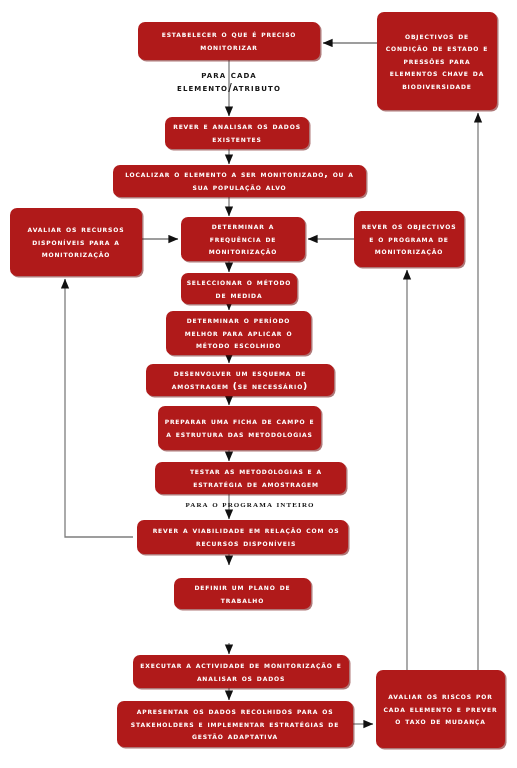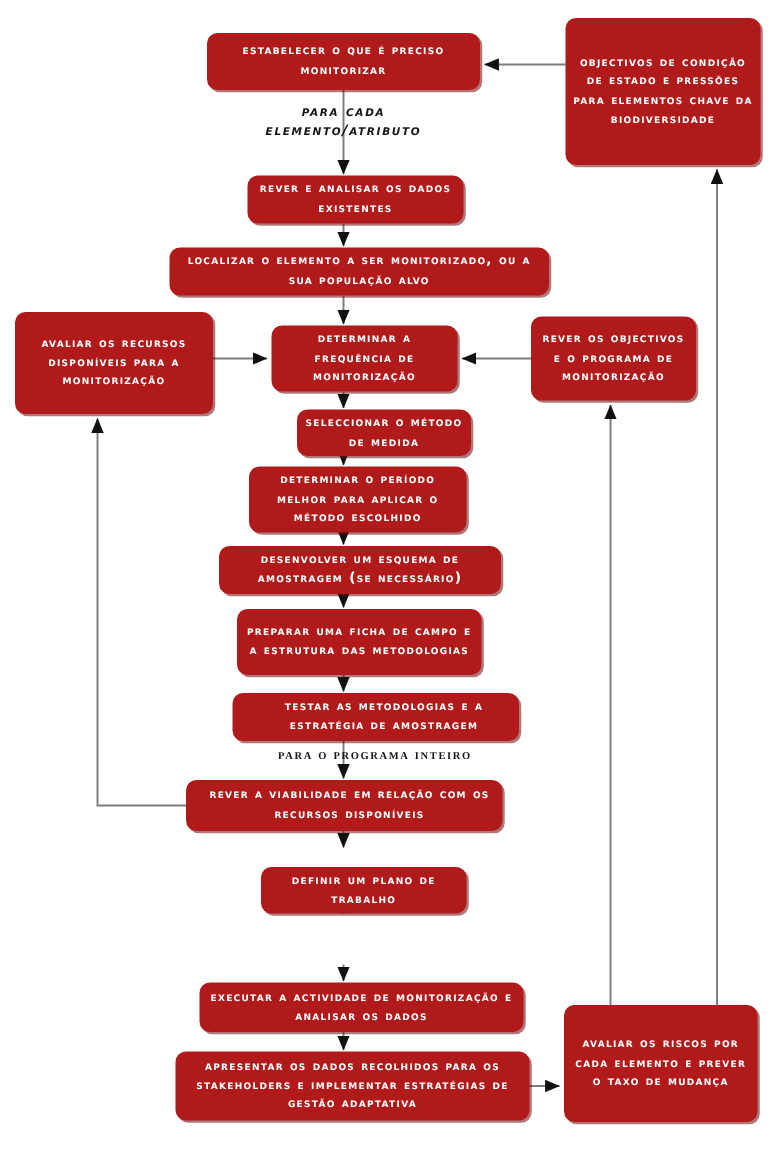--- a/index.html
+++ b/index.html
@@ -92,21 +92,21 @@
       <path d="M407,670 L407,270"></path>
 
       <path d="M478,670 L478,113"></path>
     </g>
   </svg>
 
   <div class="node" style="left:138px;top:22px;width:182px;height:38px;">
     <span>Estabelecer o que é preciso monitorizar</span>
   </div>
 
-  <div class="node" style="left:377px;top:12px;width:130px;height:98px;">
+  <div class="node" style="left:377px;top:12px;width:120px;height:98px;">
     <span>Objectivos de condição de estado e pressões para elementos chave da biodiversidade</span>
   </div>
 
   <div class="node" style="left:165px;top:117px;width:144px;height:32px;">
     <span>Rever e analisar os dados existentes</span>
   </div>
 
   <div class="node" style="left:113px;top:165px;width:253px;height:32px;">
     <span>Localizar o elemento a ser monitorizado, ou a sua população alvo</span>
   </div>
@@ -116,58 +116,58 @@
   </div>
 
   <div class="node" style="left:181px;top:217px;width:124px;height:44px;">
     <span>Determinar a frequência de monitorização</span>
   </div>
 
   <div class="node" style="left:354px;top:211px;width:110px;height:56px;">
     <span>Rever os objectivos e o programa de monitorização</span>
   </div>
 
-  <div class="node" style="left:181px;top:273px;width:116px;height:31px;margin-left:17px;">
+  <div class="node" style="left:181px;top:273px;width:116px;height:31px;">
     <span>Seleccionar o método de medida</span>
   </div>
 
   <div class="node" style="left:166px;top:311px;width:145px;height:44px;">
     <span>Determinar o período melhor para aplicar o método escolhido</span>
   </div>
 
   <div class="node" style="left:146px;top:364px;width:188px;height:32px;">
     <span>Desenvolver um esquema de amostragem (se necessário)</span>
   </div>
 
   <div class="node" style="left:158px;top:406px;width:163px;height:44px;">
     <span>Preparar uma ficha de campo e a estrutura das metodologias</span>
   </div>
 
   <div class="node" style="left:155px;top:462px;width:191px;height:32px;padding-left:16px;">
     <span>Testar as metodologias e a estratégia de amostragem</span>
   </div>
 
-  <div class="node" style="left:124px;top:520px;width:211px;height:34px;padding-left:12px;">
+  <div class="node" style="left:137px;top:520px;width:211px;height:34px;padding-left:12px;">
     <span>Rever a viabilidade em relação com os recursos disponíveis</span>
   </div>
 
   <div class="node" style="left:174px;top:566px;width:137px;height:31px;margin-top:12px;">
     <span>Definir um plano de trabalho</span>
   </div>
 
 
   <div class="node" style="left:133px;top:655px;width:216px;height:33px;">
     <span>Executar a actividade de monitorização e analisar os dados</span>
   </div>
 
   <div class="node" style="left:117px;top:701px;width:236px;height:46px;">
     <span>Apresentar os dados recolhidos para os stakeholders e implementar estratégias de gestão adaptativa</span>
   </div>
 
   <div class="node" style="left:376px;top:670px;width:129px;height:78px;">
     <span>Avaliar os riscos por cada elemento e prever o taxo de mudança</span>
   </div>
 
-  <div class="plainlabel" style="left:153px;top:68px;width:152px;font-style:italic;">para cada elemento/atributo</div>
+  <div class="plainlabel" style="left:153px;top:68px;width:152px;">para cada elemento/atributo</div>
 
   <div class="plainlabel" style="left:160px;top:497px;width:180px;font-family:Liberation Serif, serif;">para o programa inteiro</div>
 
 </div>
 
 </body></html>

